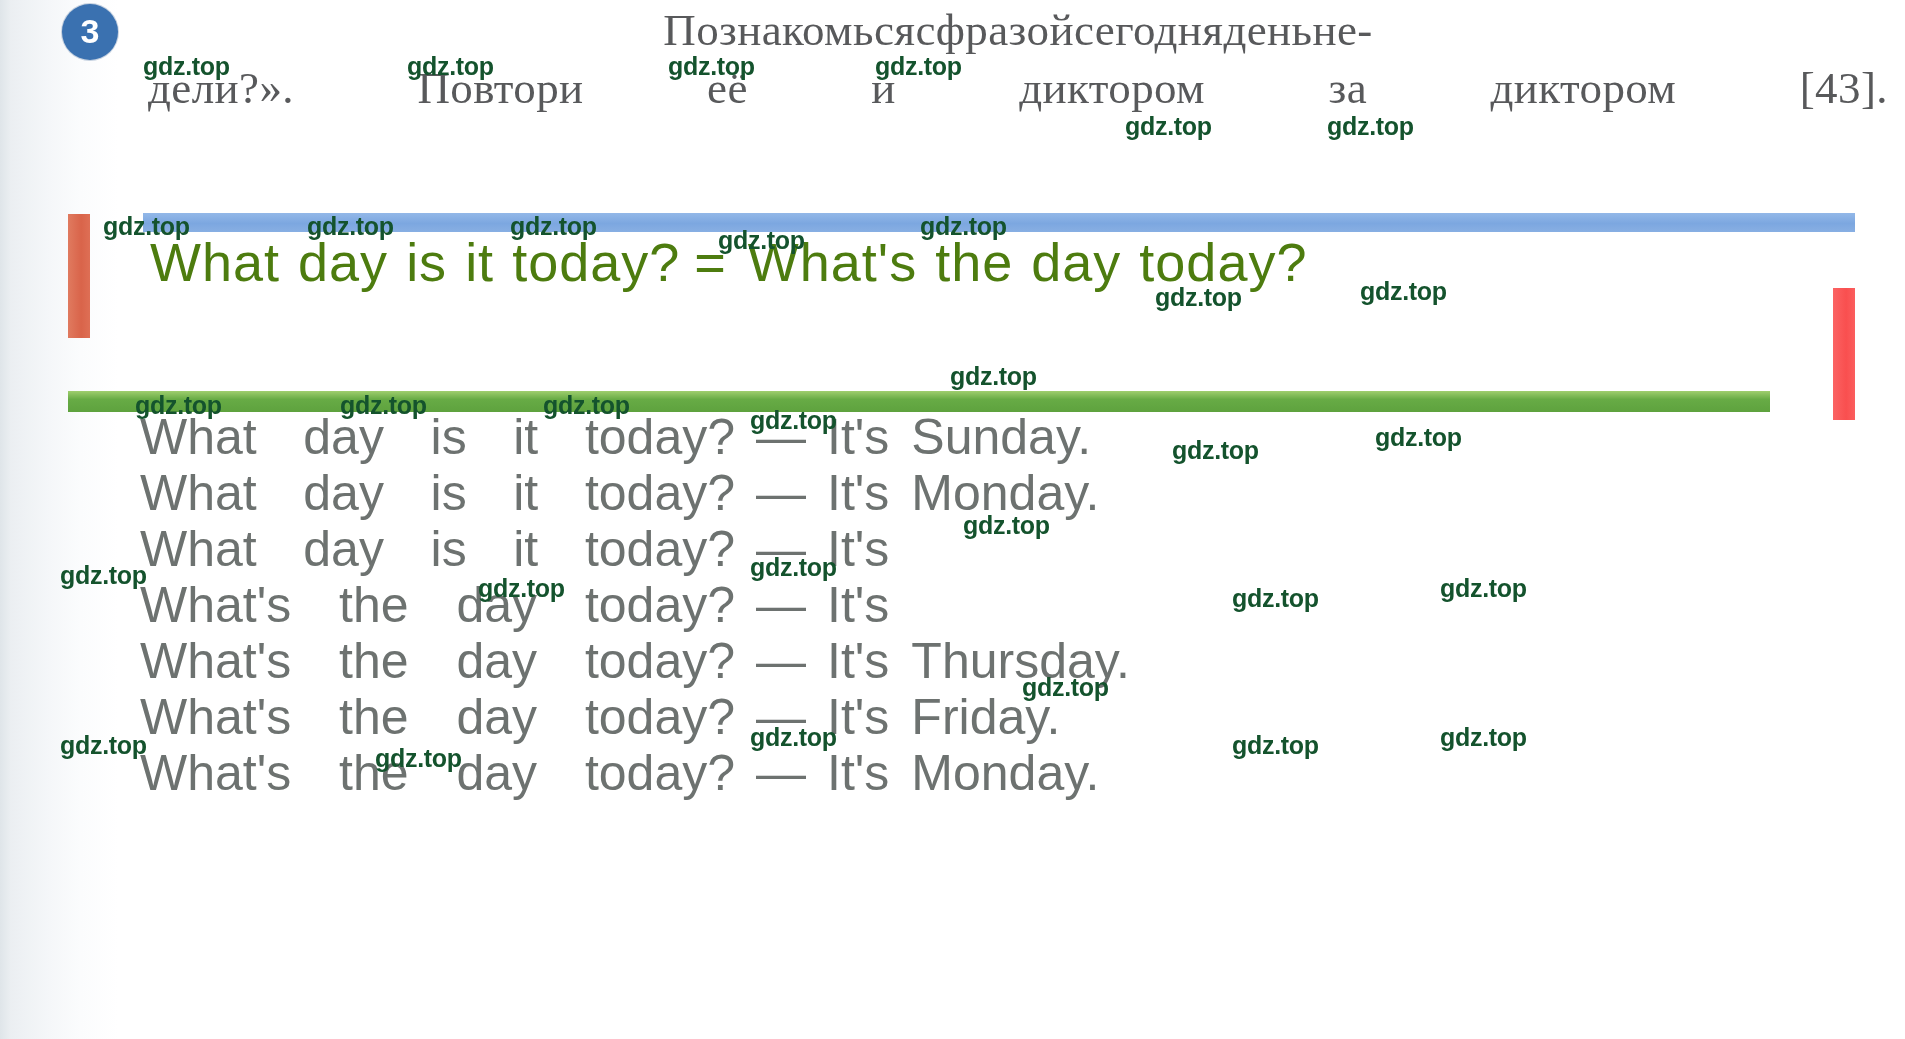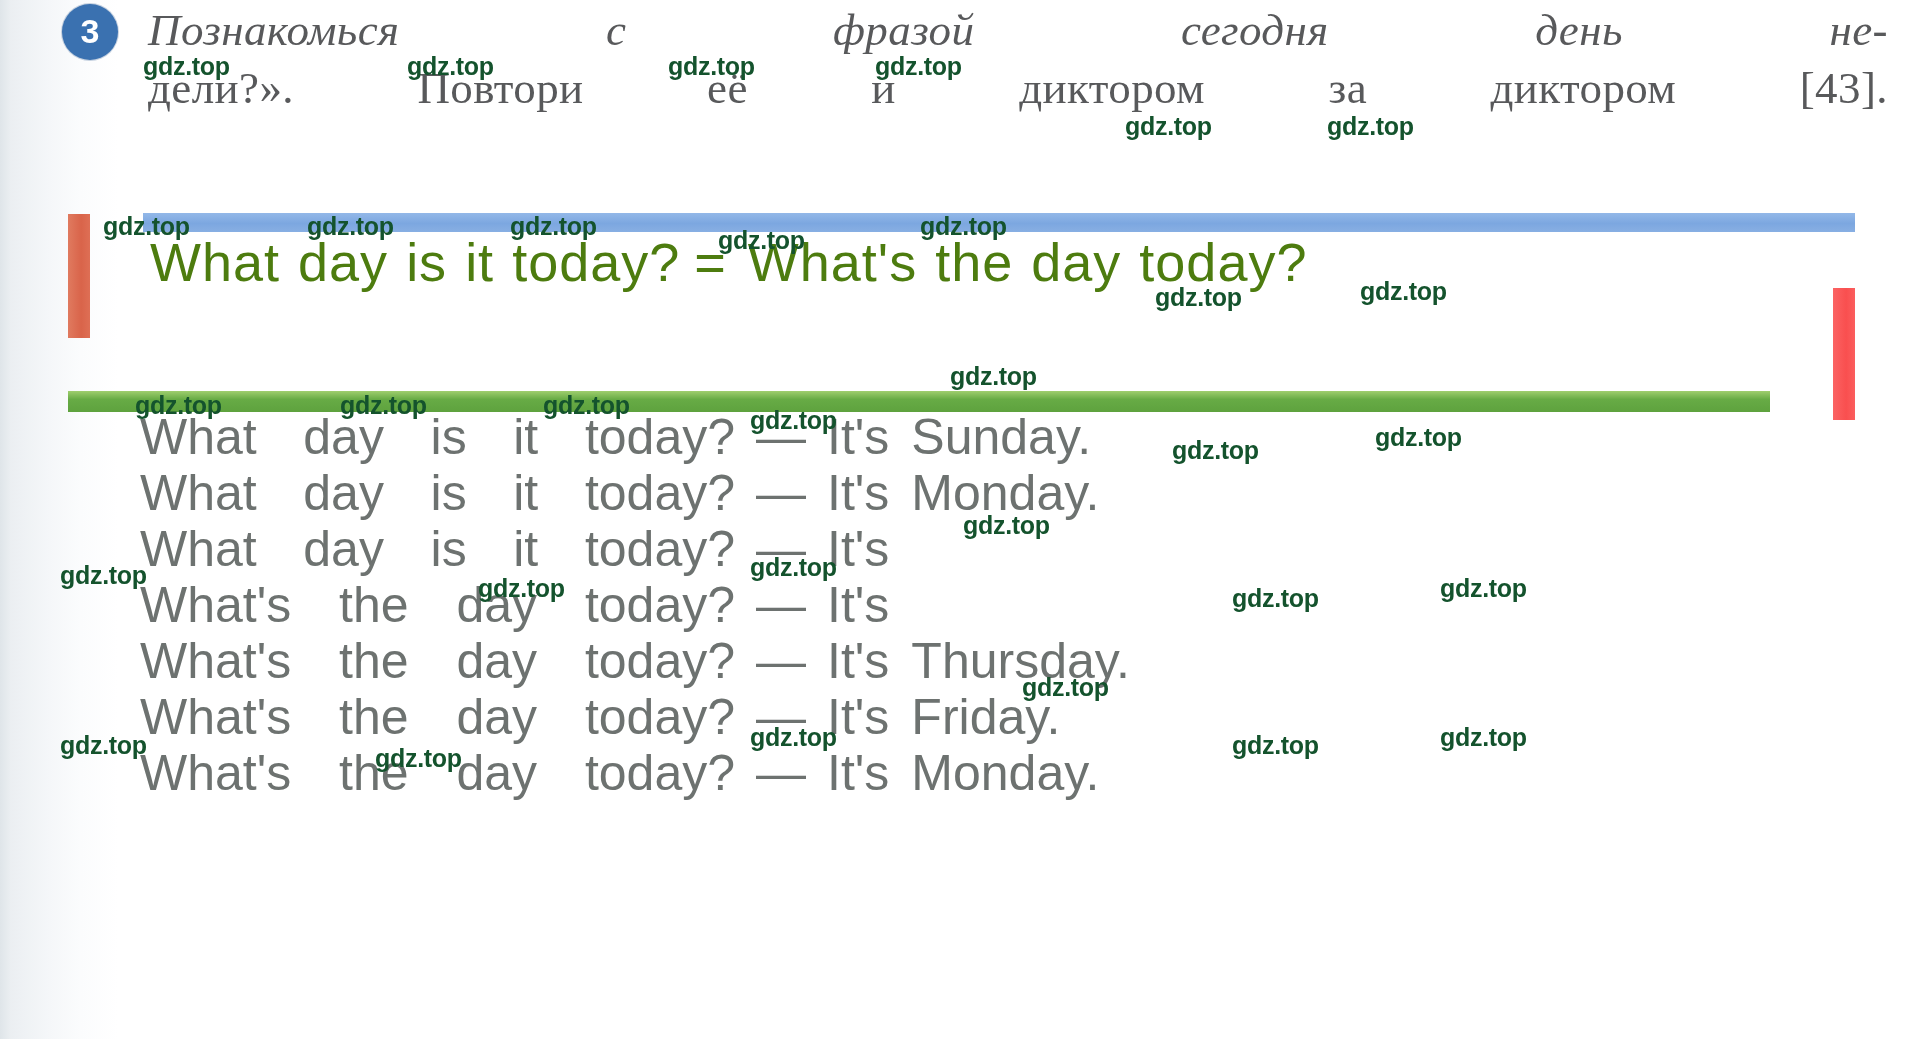--- a/index.html
+++ b/index.html
@@ -78,22 +78,21 @@
     color: #58595b;
     text-align: justify;
     letter-spacing: 0.4px;
   }
   .instruction .ln {
     display: block;
     white-space: nowrap;
   }
   .instruction .ln.j {
     display: flex;
-    justify-content: space-between;
-    font-style: italic;
+    justify-content: center;
   }
 
   
   .bar-blue {
     position: absolute;
     left: 143px; top: 213px;
     width: 1712px; height: 19px;
     background: #85aee4;
     background-image: linear-gradient(to bottom, #93b8e8 0%, #7ca7e0 55%, #88afe3 100%);
   }

